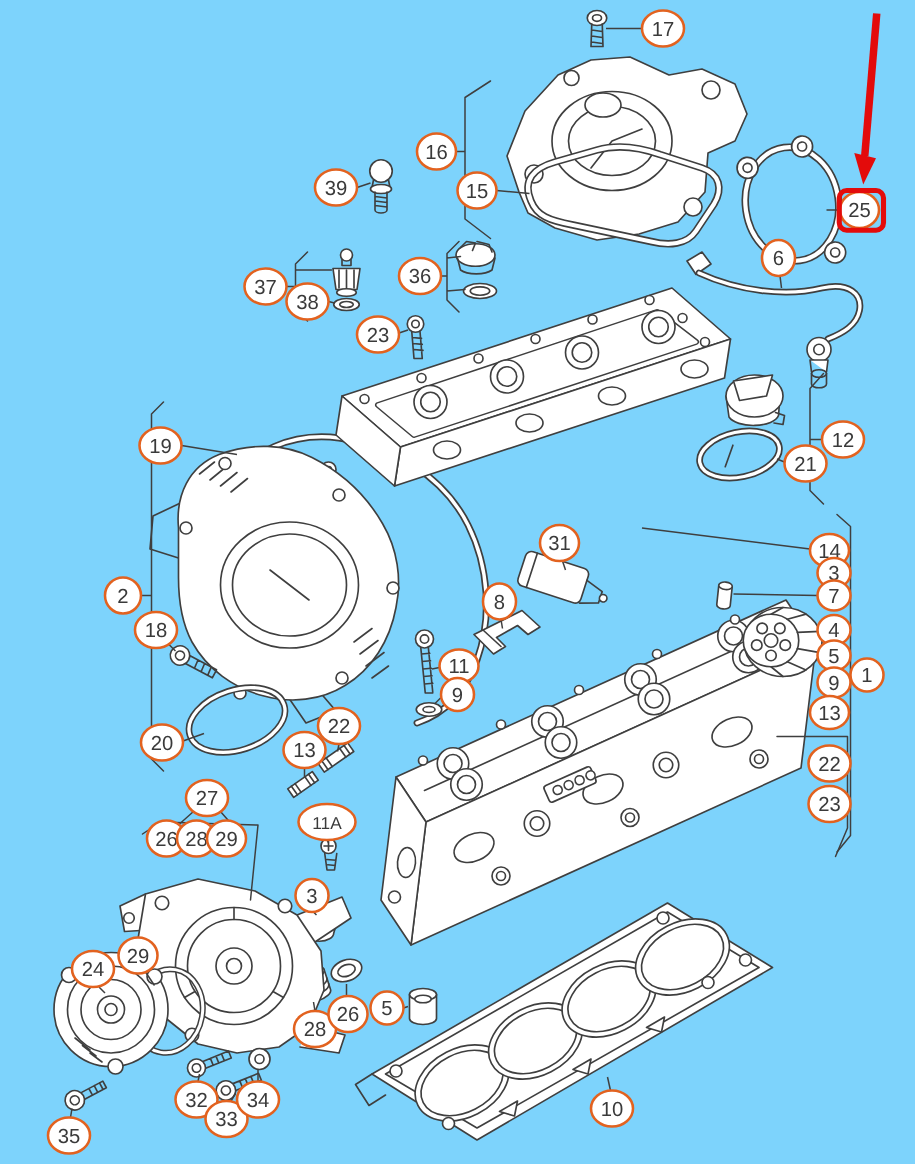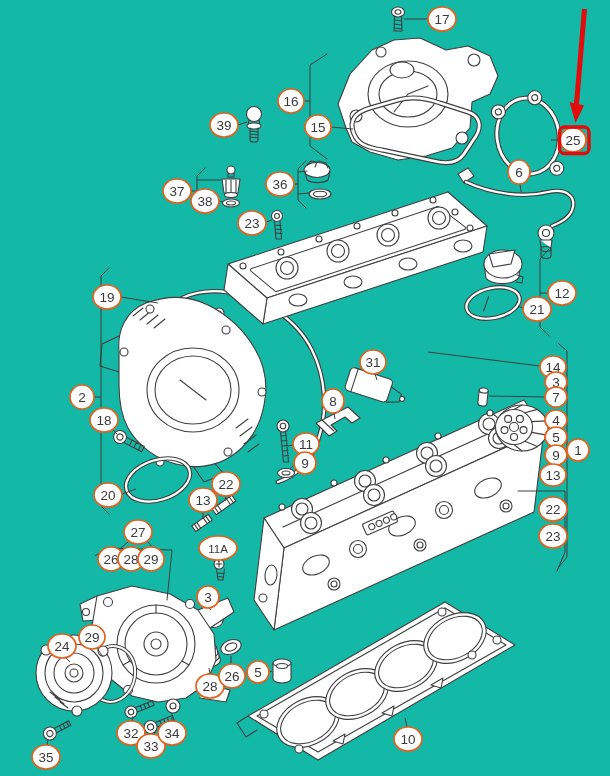--- a/index.html
+++ b/index.html
@@ -1,16 +1,16 @@
 <!DOCTYPE html>
 <html><head>
 <meta charset="utf-8">
 <style>
   html,body{margin:0;padding:0;background:#ffffff;}
-  .stage{position:relative;width:610px;height:776px;background:#14b8a6;overflow:hidden;
+  .stage{position:relative;width:610px;height:776px;background:#7dd3fc;overflow:hidden;
          font-family:"Liberation Sans",sans-serif;}
   svg{position:absolute;left:0;top:0;}
   svg text{font-family:"Liberation Sans","DejaVu Sans",sans-serif;}
 </style>
 </head>
 <body>
 
 <div class="stage">
 <svg id="diagram-svg" width="610" height="776" viewBox="0 0 610 776">
 

